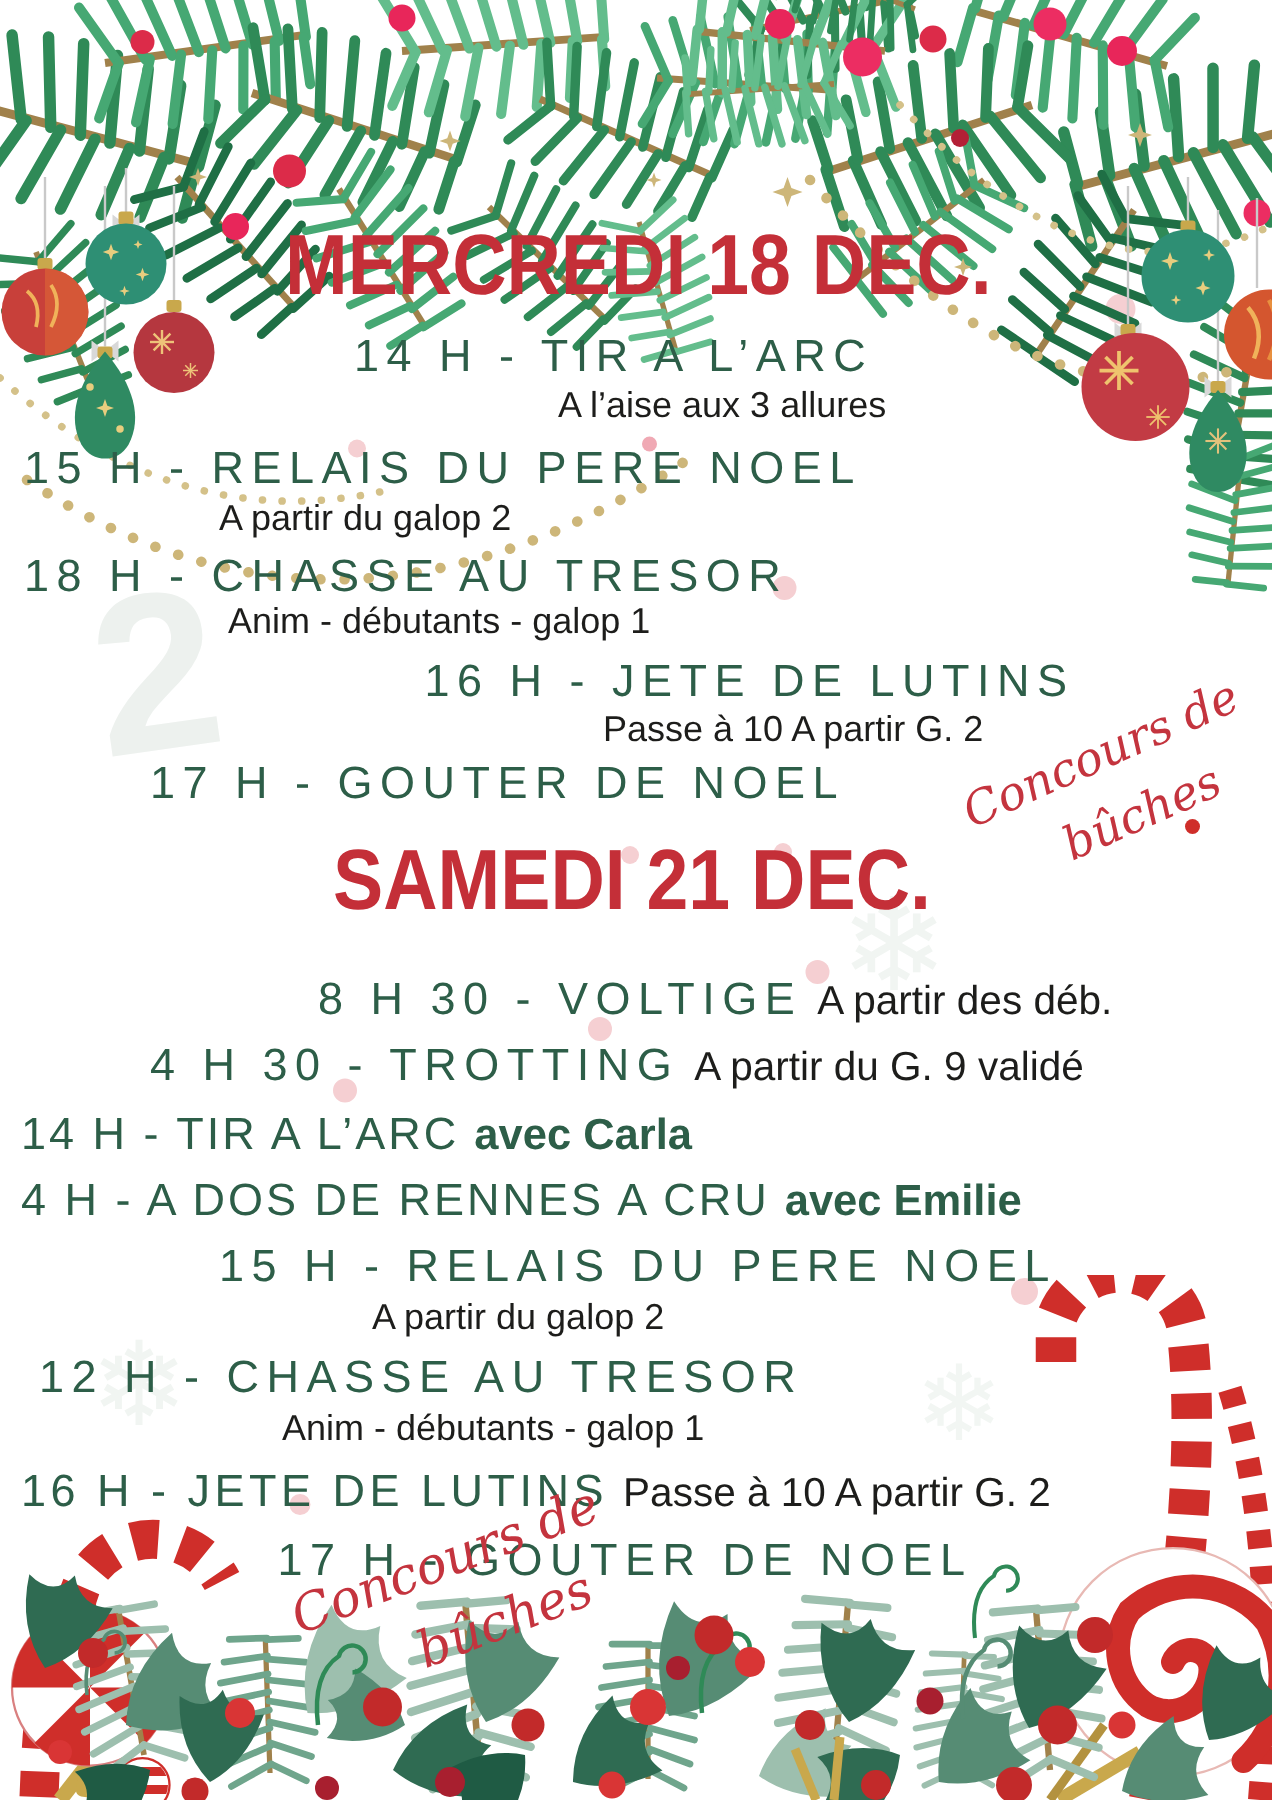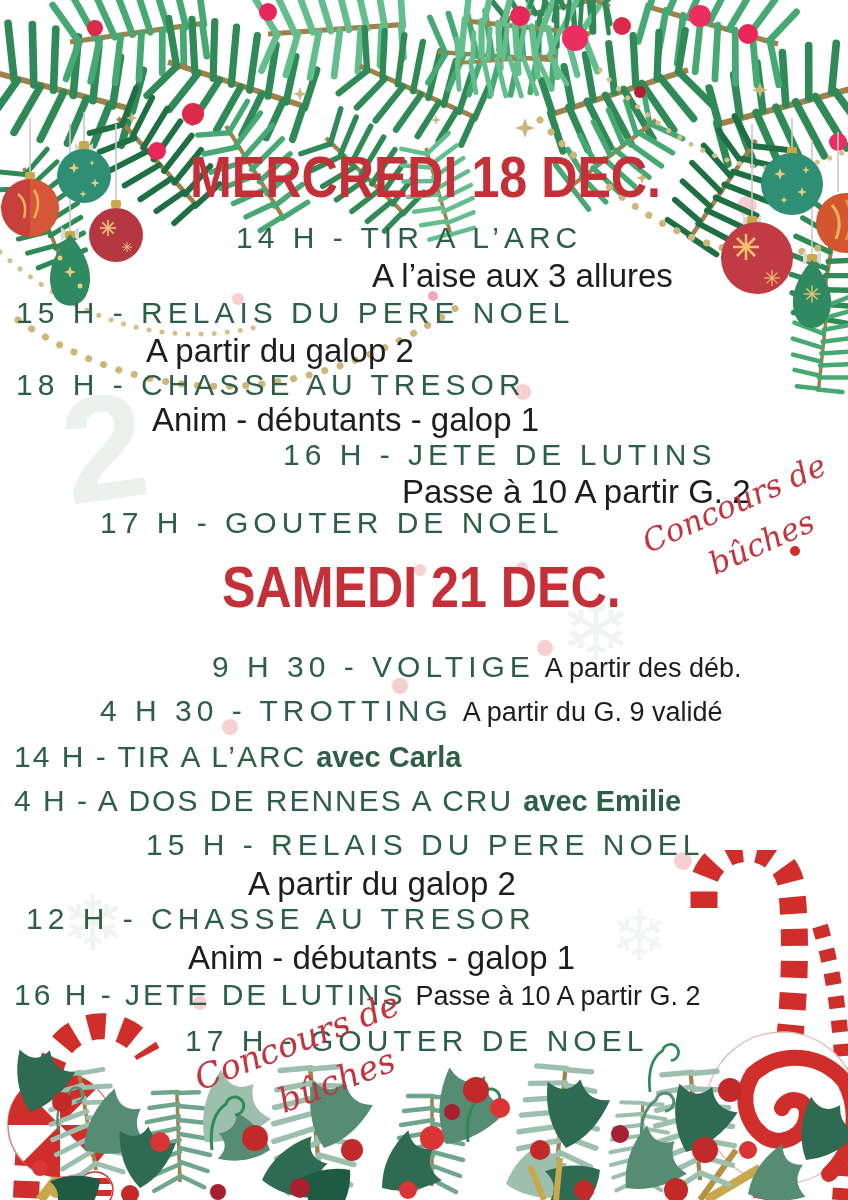--- a/index.html
+++ b/index.html
@@ -8,21 +8,21 @@
     font-family:"Liberation Sans",sans-serif;
   }
   .layer{position:absolute;left:0}
   .z0{z-index:0}.z1{z-index:1}
   .line{position:absolute;white-space:nowrap;line-height:1.1;z-index:3}
   .title{color:var(--title-red,#c42f38);font-weight:700;font-size:57px;letter-spacing:0}
   .title .sq{display:inline-block;transform:scaleX(.88);transform-origin:left center}
   .h{color:var(--heading-green,#2d5e48);font-weight:400;font-size:30px;letter-spacing:5px}
   .h.tight{letter-spacing:2px}
   .h.mid{letter-spacing:3px}
-  .d{color:var(--detail-ink,#1d1d1b);font-weight:400;font-size:33px;letter-spacing:0}
+  .d{color:var(--detail-ink,#1d1d1b);font-weight:400;font-size:24px;letter-spacing:0}
   .d.sm{font-size:27px}
   .w{color:var(--heading-green,#2d5e48);font-weight:700;font-size:29px;letter-spacing:0}
   .gap{margin-left:10px}
   .script{position:absolute;color:var(--script-red,#c4343e);font-family:"DejaVu Serif",serif;
     font-style:italic;font-size:31px;line-height:1.5;transform:rotate(-24deg);z-index:4}
   .script .l2{margin-left:52px}
   .script.b{font-size:34px;transform:rotate(-21deg)}
   .script.b .l2{margin-left:70px}
 </style>
 </head>
@@ -365,21 +365,21 @@
     <div>Concours de</div>
     <div class="l2">bûches</div>
   </div>
 </div>
 
 <div>
   <div class="line title" style="left:222px;top:556px">
     <span class="sq">SAMEDI 21 DEC.</span>
   </div>
   <div class="line" style="left:212px;top:650px">
-    <span class="h">9 H 30 - VOLTIGE</span><span class="d sm gap">A partir des déb.</span>
+    <span class="h">8 H 30 - VOLTIGE</span><span class="d sm gap">A partir des déb.</span>
   </div>
   <div class="line" style="left:100px;top:694px">
     <span class="h">4 H 30 - TROTTING</span><span class="d sm gap">A partir du G. 9 validé</span>
   </div>
   <div class="line" style="left:14px;top:740px">
     <span class="h tight">14 H - TIR A L’ARC</span><span class="w gap">avec Carla</span>
   </div>
   <div class="line" style="left:14px;top:784px">
     <span class="h tight">4 H - A DOS DE RENNES A CRU</span><span class="w gap">avec Emilie</span>
   </div>

